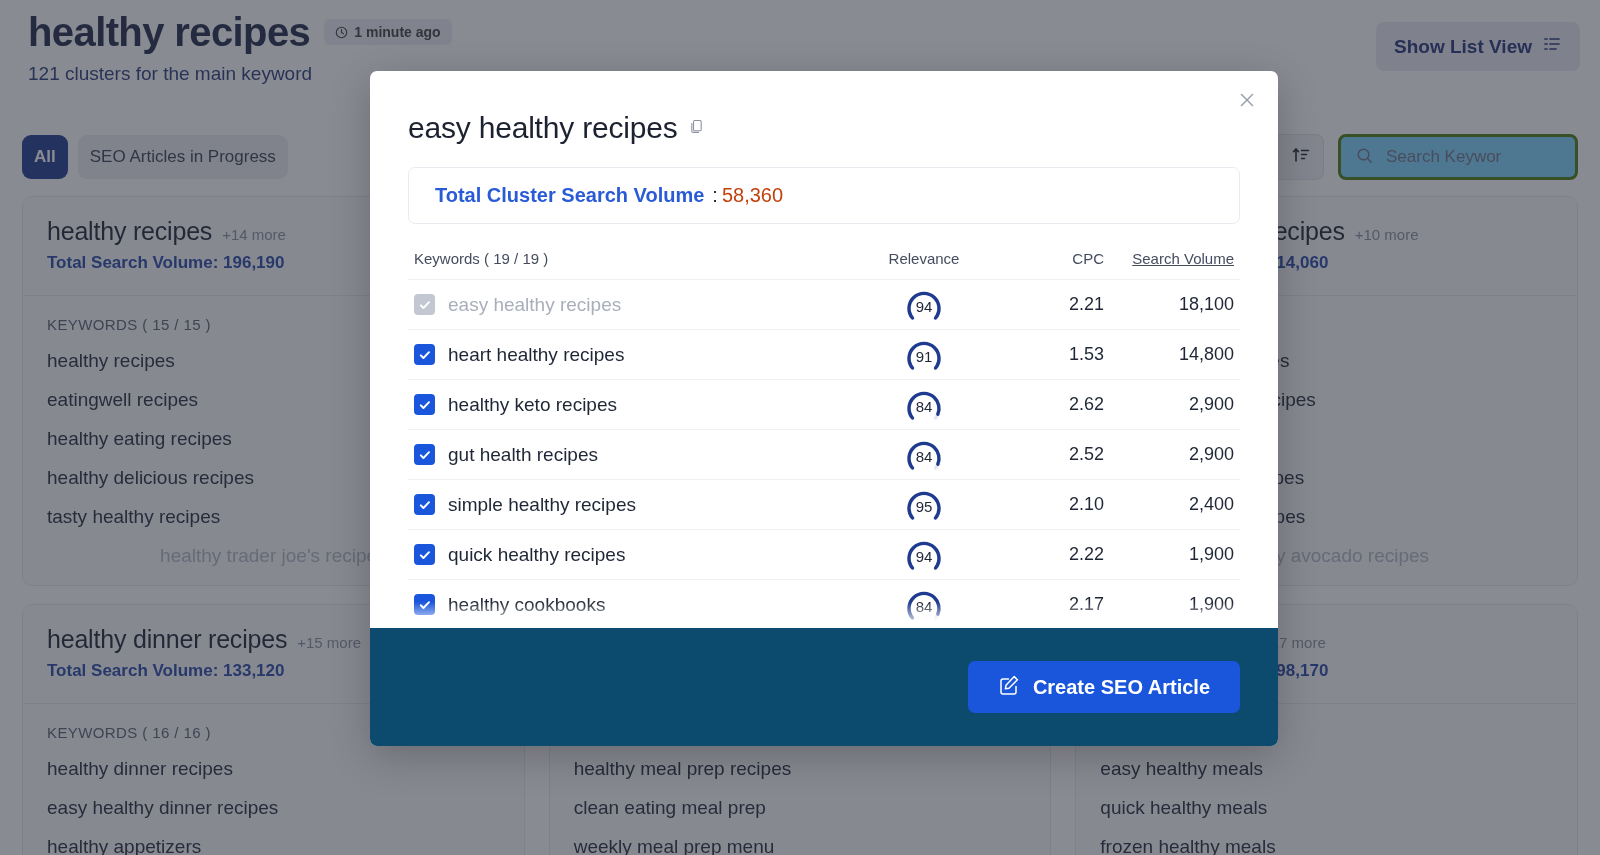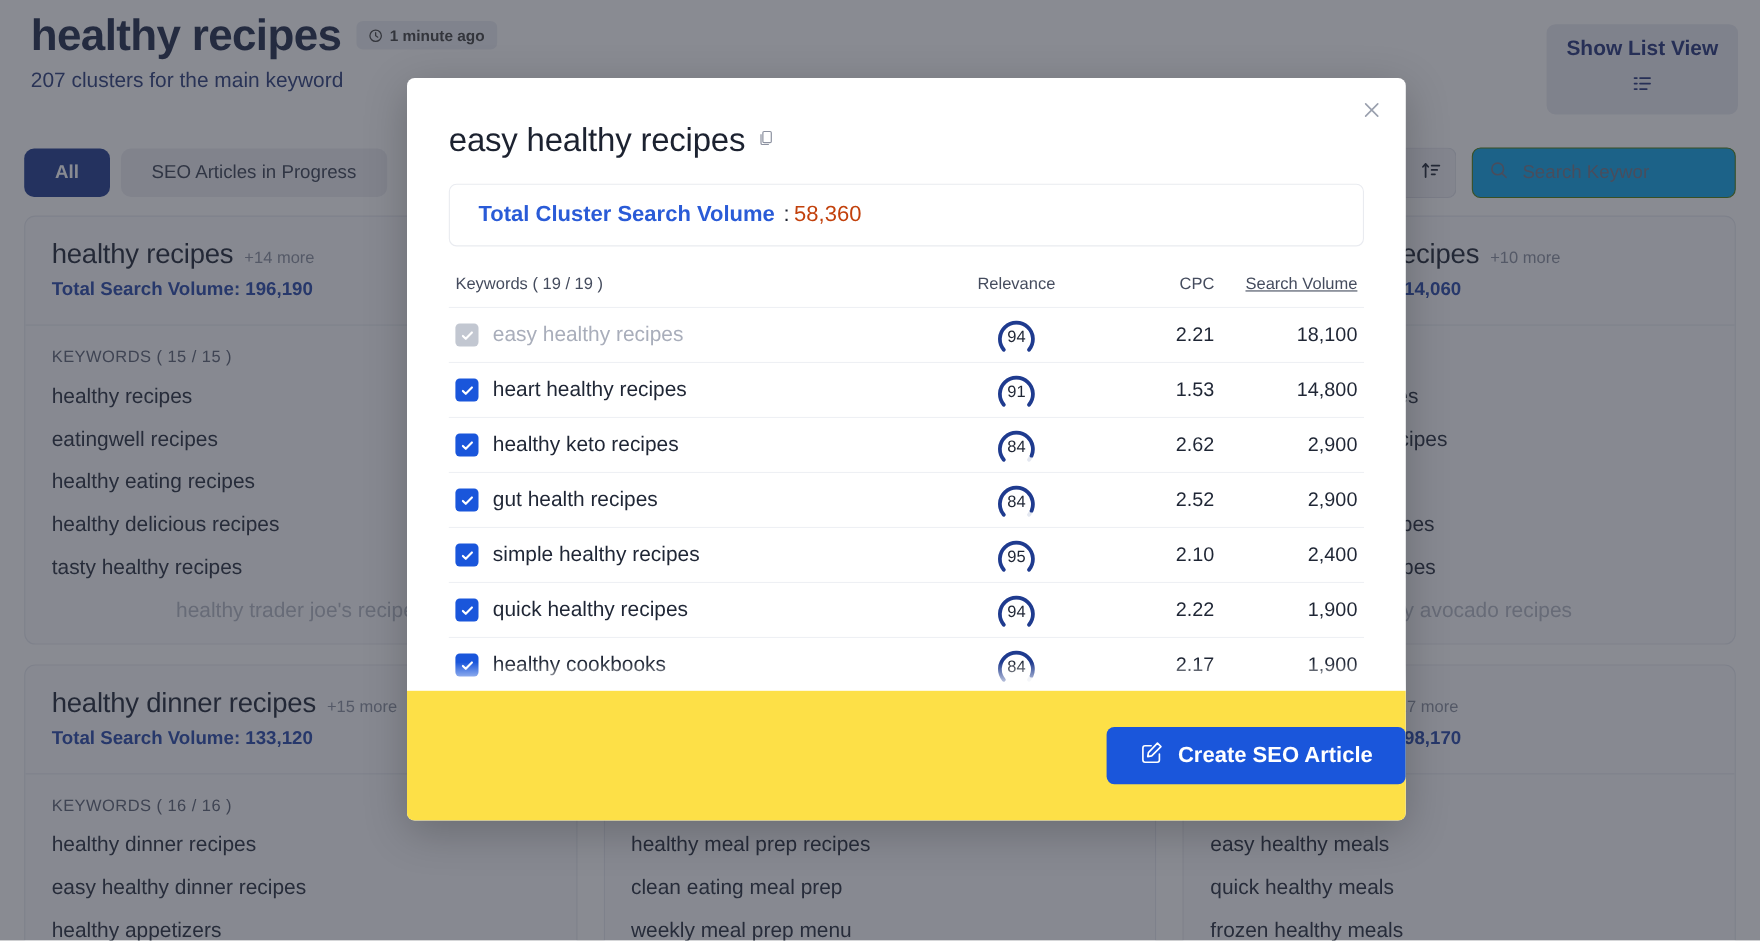--- a/index.html
+++ b/index.html
@@ -37,33 +37,32 @@
 
   .show-list-btn {
     position: absolute; right: 20px; top: 22px;
     background: #e9ebf1; color: #25347a;
     border: none; border-radius: 8px;
     padding: 12px 18px;
     font-size: 19px; font-weight: 600;
     display: inline-flex; align-items: center; gap: 10px;
     font-family: "Liberation Sans", sans-serif;
     cursor: pointer;
-    flex-direction: column;
   }
 
   
   .toolbar {
     position: absolute; left: 0; right: 0; top: 118px;
     height: 78px;
     display: flex; align-items: center;
     padding: 0 22px;
   }
   .tabs { display: flex; align-items: center; gap: 10px; }
   .tab {
-    border-radius: 9px; padding: 12px 28px;
+    border-radius: 9px; padding: 12px 12px;
     font-size: 17px; font-weight: 600;
     cursor: pointer; white-space: nowrap;
   }
   .tab.active { background: #1f3b8f; color: #ffffff; }
   .tab.idle { background: #edeef2; color: #3b4253; font-weight: 500; }
 
   .toolbar-right {
     margin-left: auto; display: flex; align-items: center; gap: 0;
   }
   .select-box {
@@ -74,21 +73,21 @@
     font-size: 17px; color: #3c4354;
   }
   .sort-box {
     display: flex; align-items: center; justify-content: center;
     background: #f1f2f5; border: 1px solid #dfe1e8; border-left: none;
     border-radius: 0 8px 8px 0;
     height: 46px; width: 46px;
   }
   .search-box {
     display: flex; align-items: center; gap: 12px;
-    background: #0ea5e9; border: 1px solid #4d7c0f;
+    background: #7dd3fc; border: 3px solid #4d7c0f;
     border-radius: 8px; height: 46px;
     margin-left: 14px; padding: 0 14px; min-width: 240px;
   }
   .search-box input {
     border: none; background: transparent; outline: none;
     font-size: 17px; color: #3c4354; width: 170px;
     font-family: "Liberation Sans", sans-serif;
   }
   .search-box input::placeholder { color: #70768a; }
 
@@ -210,22 +209,23 @@
   .gauge-num {
     position: absolute; inset: 0;
     display: flex; align-items: center; justify-content: center;
     font-size: 15px; color: #1f2635; padding-top: 4px;
   }
   .cell-cpc { width: 120px; text-align: right; font-size: 18px; color: #1f2635; }
   .cell-vol { width: 130px; text-align: right; font-size: 18px; color: #1f2635; }
 
   .modal-footer {
     position: absolute; left: 0; right: 0; bottom: 0;
-    height: 118px; background: #fde047;
+    height: 118px; background: #0c4a6e;
     display: flex; align-items: center; justify-content: flex-end;
+    padding-right: 38px;
   }
   .cta {
     background: #1a56db; color: #ffffff;
     border: none; border-radius: 7px;
     height: 52px; padding: 0 30px;
     font-size: 20px; font-weight: 600;
     display: inline-flex; align-items: center; gap: 13px;
     font-family: "Liberation Sans", sans-serif;
     cursor: pointer;
   }
@@ -249,21 +249,21 @@
         <div class="time-badge">
           <span class="clock-icon">
             <svg viewBox="0 0 16 16" width="13" height="13" fill="none" stroke="currentColor" stroke-width="1.4">
               <circle cx="8" cy="8" r="6.4"></circle>
               <path d="M8 4.4V8l2.4 1.6" stroke-linecap="round"></path>
             </svg>
           </span>
           <span>1 minute ago</span>
         </div>
       </div>
-      <div class="page-sub">207 clusters for the main keyword</div>
+      <div class="page-sub">121 clusters for the main keyword</div>
     </div>
 
     <button class="show-list-btn">
       <span>Show List View</span>
       <span>
         <svg viewBox="0 0 20 20" width="20" height="20" fill="none" stroke="currentColor" stroke-width="1.7" stroke-linecap="round">
           <path d="M3 5h2M3 10h2M3 15h2M8 5h9M8 10h9M8 15h6"></path>
         </svg>
       </span>
     </button>

